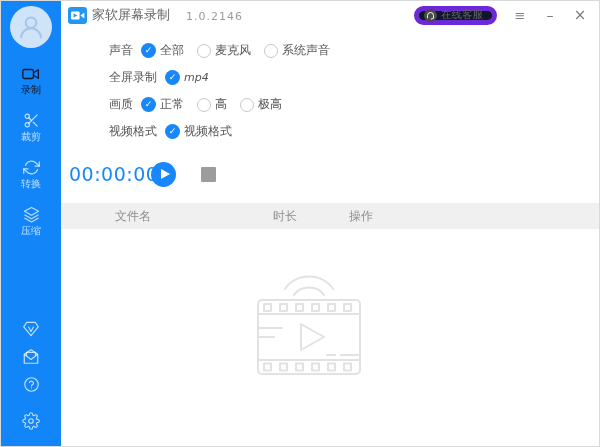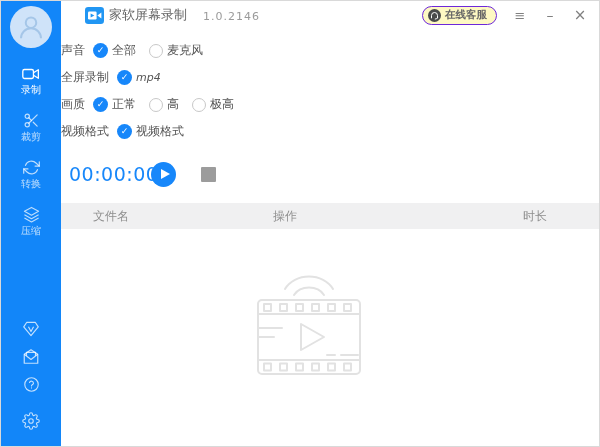--- a/index.html
+++ b/index.html
@@ -4,67 +4,67 @@
 <style>
   * { margin:0; padding:0; box-sizing:border-box; }
   html,body { width:600px; height:447px; font-family:"DejaVu Sans","Liberation Sans",sans-serif; background:#fff; }
   .window { position:relative; width:600px; height:447px; display:flex; overflow:hidden; border:1px solid #d9d9d9; background:#fff; }
 
   
   .sidebar { width:60px; background:#1286f9; flex-shrink:0; display:flex; flex-direction:column; align-items:center; }
   .avatar { width:42px; height:42px; border-radius:50%; background:#cfe3f9; margin-top:5px; display:flex; align-items:center; justify-content:center; }
   .nav { margin-top:18px; display:flex; flex-direction:column; gap:17px; }
   .nav-item { display:flex; flex-direction:column; align-items:center; gap:2px; color:rgba(255,255,255,.72); cursor:pointer; }
-  .nav-item.active { color:#ffffff; }
+  .nav-item.active { color:#0f172a; }
   .nav-item .lbl { font-size:10px; line-height:11px; }
   .nav-item svg { display:block; }
   .side-bottom { margin-top:auto; margin-bottom:16px; display:flex; flex-direction:column; align-items:center; gap:11px; }
   .side-icon { color:rgba(255,255,255,.75); cursor:pointer; display:flex; }
   .side-icon.gear { margin-top:8px; }
 
   
   .main { flex:1; display:flex; flex-direction:column; background:#fff; min-width:0; }
 
   
-  .titlebar { height:28px; flex-shrink:0; display:flex; align-items:center; padding-left:24px; }
+  .titlebar { height:28px; flex-shrink:0; display:flex; align-items:center; padding-left:7px; }
   .app-icon { width:19px; height:17px; flex-shrink:0; }
   .app-name { font-size:13px; color:#666; margin-left:5px; }
   .version { font-size:11px; color:#9b9b9b; margin-left:16px; letter-spacing:1px; margin-top:3px; }
   .tb-spacer { flex:1; }
-  .support-btn { display:flex; align-items:center; gap:4px; border:1px solid #6d28d9; border-radius:10px; background:#fef9c3; height:19px; padding:0 9px 0 5px; cursor:pointer;font-weight:bold; }
+  .support-btn { display:flex; align-items:center; gap:4px; border:5px solid #6d28d9; border-radius:10px; background:#0f172a; height:19px; padding:0 9px 0 5px; cursor:pointer; }
   .support-btn .hs { width:13px; height:13px; border-radius:50%; background:#4a4a4a; display:flex; align-items:center; justify-content:center; }
   .support-btn .txt { font-size:10.5px; color:#666; }
   .win-btn { width:30px; height:26px; display:flex; align-items:center; justify-content:center; color:#808080; cursor:pointer; }
   .win-btn.menu { font-size:13px; margin-left:8px; }
   .win-btn.min { font-size:14px; }
   .win-btn.close { font-size:15px; margin-right:4px; }
 
   
   .content { flex:1; display:flex; flex-direction:column; min-height:0; }
-  .form { padding:8px 0 0 0; }
+  .form { padding:8px 0 0 0;margin-left:48px; }
   .frow { display:flex; align-items:center; height:27px; }
   .frow .flabel { font-size:12px; color:#555; margin-right:8px; min-width:24px; }
   .opts { display:flex; align-items:center; gap:13px; }
   .opt { display:flex; align-items:center; gap:4px; cursor:pointer; }
   .opt .txt { font-size:12px; color:#555; }
   .opt .txt.small { font-size:11px;font-style:italic; }
   .chk { width:15px; height:15px; border-radius:50%; background:#1787fa; color:#fff; font-size:9px; display:flex; align-items:center; justify-content:center; line-height:1; }
   .rad { width:14px; height:14px; border-radius:50%; background:#fff; border:1px solid #c8c8c8; }
 
   
   .rec-row { display:flex; align-items:center; padding-left:8px; margin-top:16px; height:26px; }
   .timer { font-size:19px; color:#1787fa; letter-spacing:.5px; width:78px; }
   .play-btn { width:25px; height:25px; border-radius:50%; background:#1787fa; border:none; margin-left:4px; display:flex; align-items:center; justify-content:center; cursor:pointer; }
   .play-btn .tri { width:0; height:0; border-left:9px solid #fff; border-top:5.5px solid transparent; border-bottom:5.5px solid transparent; margin-left:3px; }
   .stop-btn { width:15px; height:15px; background:#9c9c9c; border:none; margin-left:25px; border-radius:1px; cursor:pointer; }
 
   
   .thead { margin-top:16px; height:26px; background:#f0f0f1; display:flex; align-items:center; flex-shrink:0; }
   .th { font-size:12px; color:#8f8f8f; }
-  .th.c1 { width:212px; padding-left:32px; }
+  .th.c1 { width:212px; padding-left:54px; }
   .th.c2 { width:72px; }
   .th.c3 { width:76px; }
   .th.c4 { flex:1; }
 
   
   .empty { flex:1; display:flex; align-items:center; justify-content:center; padding-bottom:28px; }
   .empty svg { transform:translateX(-21px); }
 </style>
 </head>
 <body>
@@ -181,20 +181,24 @@
           <span class="flabel">声音</span>
           <div class="opts">
             <span class="opt">
               <span class="chk">✓</span>
               <span class="txt">全部</span>
             </span>
             <span class="opt">
               <span class="rad"></span>
               <span class="txt">麦克风</span>
             </span>
+            <span class="opt">
+              <span class="rad"></span>
+              <span class="txt">系统声音</span>
+            </span>
           </div>
         </div>
 
         <div class="frow">
           <span class="flabel">全屏录制</span>
           <div class="opts">
             <span class="opt">
               <span class="chk">✓</span>
               <span class="txt small">mp4</span>
             </span>
@@ -233,22 +237,22 @@
       <div class="rec-row">
         <span class="timer">00:00:00</span>
         <button class="play-btn">
           <span class="tri"></span>
         </button>
         <button class="stop-btn"></button>
       </div>
 
       <div class="thead">
         <span class="th c1">文件名</span>
+        <span class="th c3">时长</span>
         <span class="th c4">操作</span>
-        <span class="th c3">时长</span>
       </div>
 
       <div class="empty">
         <svg width="122" height="108" viewBox="0 0 122 108" fill="none" stroke="#e2e2e2" stroke-width="2" stroke-linecap="round" stroke-linejoin="round">
           <path d="M37 19 A 27 23 0 0 1 85 19"></path>
           <path d="M46 25 A 17 14 0 0 1 76 25"></path>
           <rect x="10" y="30" width="102" height="74" rx="4"></rect>
           <line x1="10" y1="44" x2="112" y2="44"></line>
           <line x1="10" y1="90" x2="112" y2="90"></line>
           <rect x="16" y="34" width="7" height="7"></rect>

